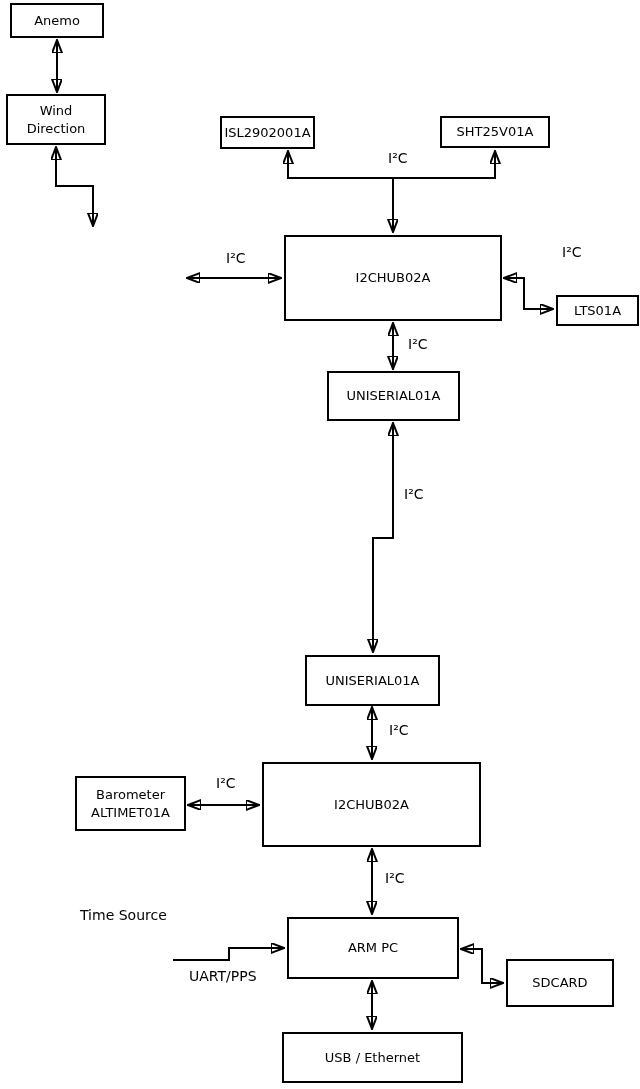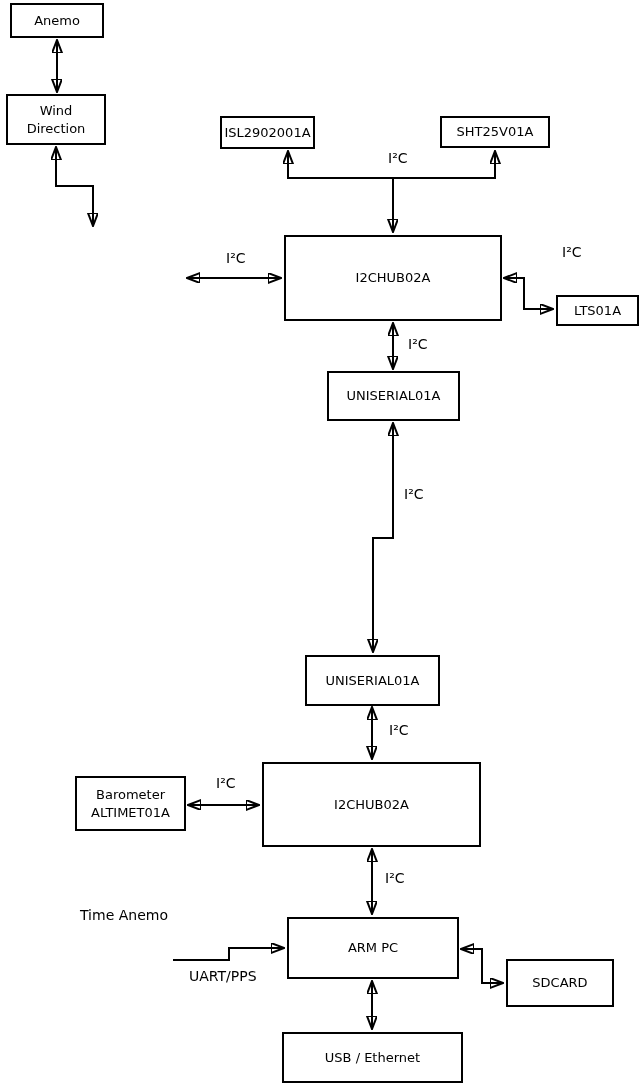--- a/index.html
+++ b/index.html
@@ -82,16 +82,16 @@
   <div class="node" style="left:506px; top:959px;  width:108px; height:48px;">SDCARD</div>
 
   <div class="edge-label" style="left:388px; top:151px;">I²C</div>
   <div class="edge-label" style="left:226px; top:251px;">I²C</div>
   <div class="edge-label" style="left:562px; top:245px;">I²C</div>
   <div class="edge-label" style="left:408px; top:337px;">I²C</div>
   <div class="edge-label" style="left:404px; top:487px;">I²C</div>
   <div class="edge-label" style="left:389px; top:723px;">I²C</div>
   <div class="edge-label" style="left:216px; top:776px;">I²C</div>
   <div class="edge-label" style="left:385px; top:871px;">I²C</div>
-  <div class="edge-label" style="left:80px;  top:908px;">Time Anemo</div>
+  <div class="edge-label" style="left:80px;  top:908px;">Time Source</div>
   <div class="edge-label" style="left:189px; top:969px;">UART/PPS</div>
 
 </div>
 
 </body></html>

